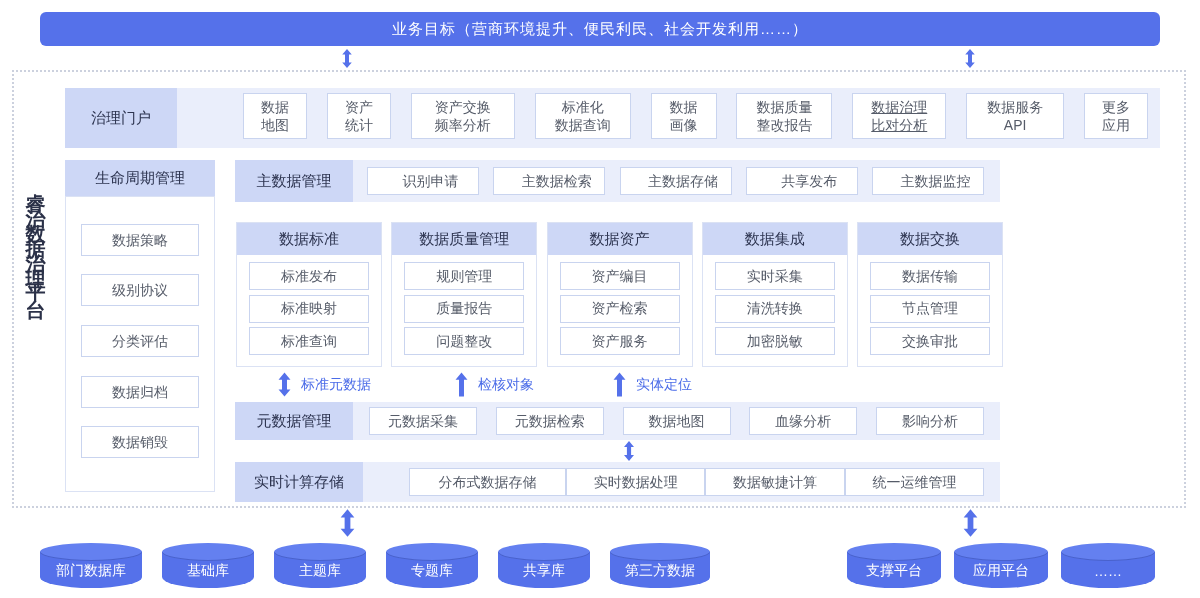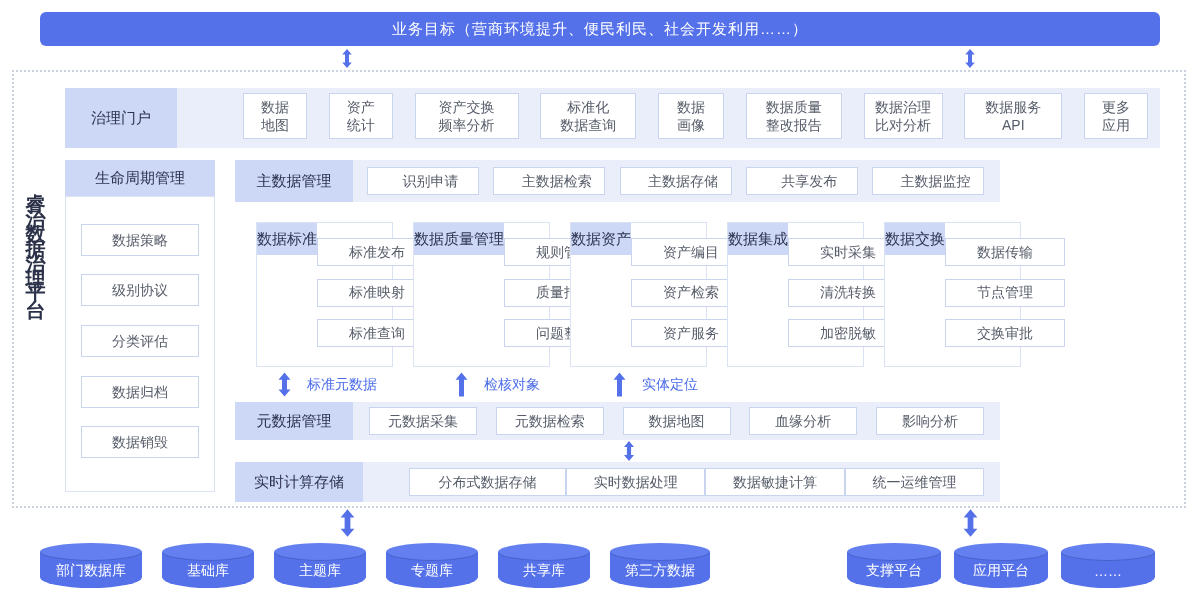--- a/index.html
+++ b/index.html
@@ -28,21 +28,21 @@
 
   
   .portal-row{position:absolute;left:65px;top:88px;width:1095px;height:60px;background:var(--row-bg);}
   .portal-hdr{position:absolute;left:0;top:0;width:112px;height:60px;}
   .portal-items{position:absolute;left:115px;right:12px;top:5px;height:46px;
     display:flex;align-items:center;justify-content:space-between;padding-left:63px;}
   .portal-items .box{height:46px;}
   .portal-items .box:nth-of-type(1){width:64px;}  .portal-items .box:nth-of-type(2){width:64px;}
   .portal-items .box:nth-of-type(3){width:104px;} .portal-items .box:nth-of-type(4){width:96px;}
   .portal-items .box:nth-of-type(5){width:66px;}  .portal-items .box:nth-of-type(6){width:96px;}
-  .portal-items .box:nth-of-type(7){width:79px;} .portal-items .box:nth-of-type(8){width:98px;}
+  .portal-items .box:nth-of-type(7){width:94px;text-decoration:underline;} .portal-items .box:nth-of-type(8){width:98px;}
   .portal-items .box:nth-of-type(9){width:64px;}
 
   
   .side-panel{position:absolute;width:150px;}
   .side-panel .hdr{height:36px;}
   .side-body{height:296px;background:#fff;border:1px solid var(--panel-border);
     display:flex;flex-direction:column;align-items:center;justify-content:space-evenly;padding:8px 0 14px;}
   .side-body .box{width:118px;height:32px;}
   .lifecycle{left:65px;top:160px;} .security{left:1025px;top:160px;}
 
@@ -60,27 +60,27 @@
   .meta-row .hrow-items{left:134px;top:5px;}
   .meta-row .box{width:108px;}
   .rt-row{top:462px;height:40px;}
   .rt-row .hdr{width:128px;}
   .rt-row .hrow-items{left:136px;top:6px;margin-left:38px;}
   .rt-row .box:nth-of-type(1){width:158px;}
   .rt-row .box{width:140px;}
 
   
   .cols{position:absolute;left:236px;top:222px;width:767px;height:145px;display:flex;justify-content:space-between;}
-  .col{width:146px;background:#fff;border:1px solid var(--panel-border);display:flex;flex-direction:row;margin-left:20px;}
+  .col{width:146px;background:#fff;border:1px solid var(--panel-border);display:flex;flex-direction:column;}
   .col .hdr{height:32px;flex:none;}
   .col-body{flex:1;display:flex;flex-direction:column;align-items:center;justify-content:space-evenly;padding:3px 0 7px;}
   .col-body .box{width:120px;height:28px;}
 
   
-  .flow{position:absolute;top:371px;height:27px;display:flex;align-items:center;gap:16px;
+  .flow{position:absolute;top:371px;height:27px;display:flex;align-items:center;gap:10px;
     color:var(--accent);font-size:14px;font-weight:500;}
   .flow svg{display:block;}
 
   
   .varrow{position:absolute;}
   .varrow svg{display:block;}
   .arrow-fill{fill:var(--primary);}
 
   
   .bottom-row{position:absolute;left:18px;top:543px;width:1137px;display:flex;align-items:flex-start;}

